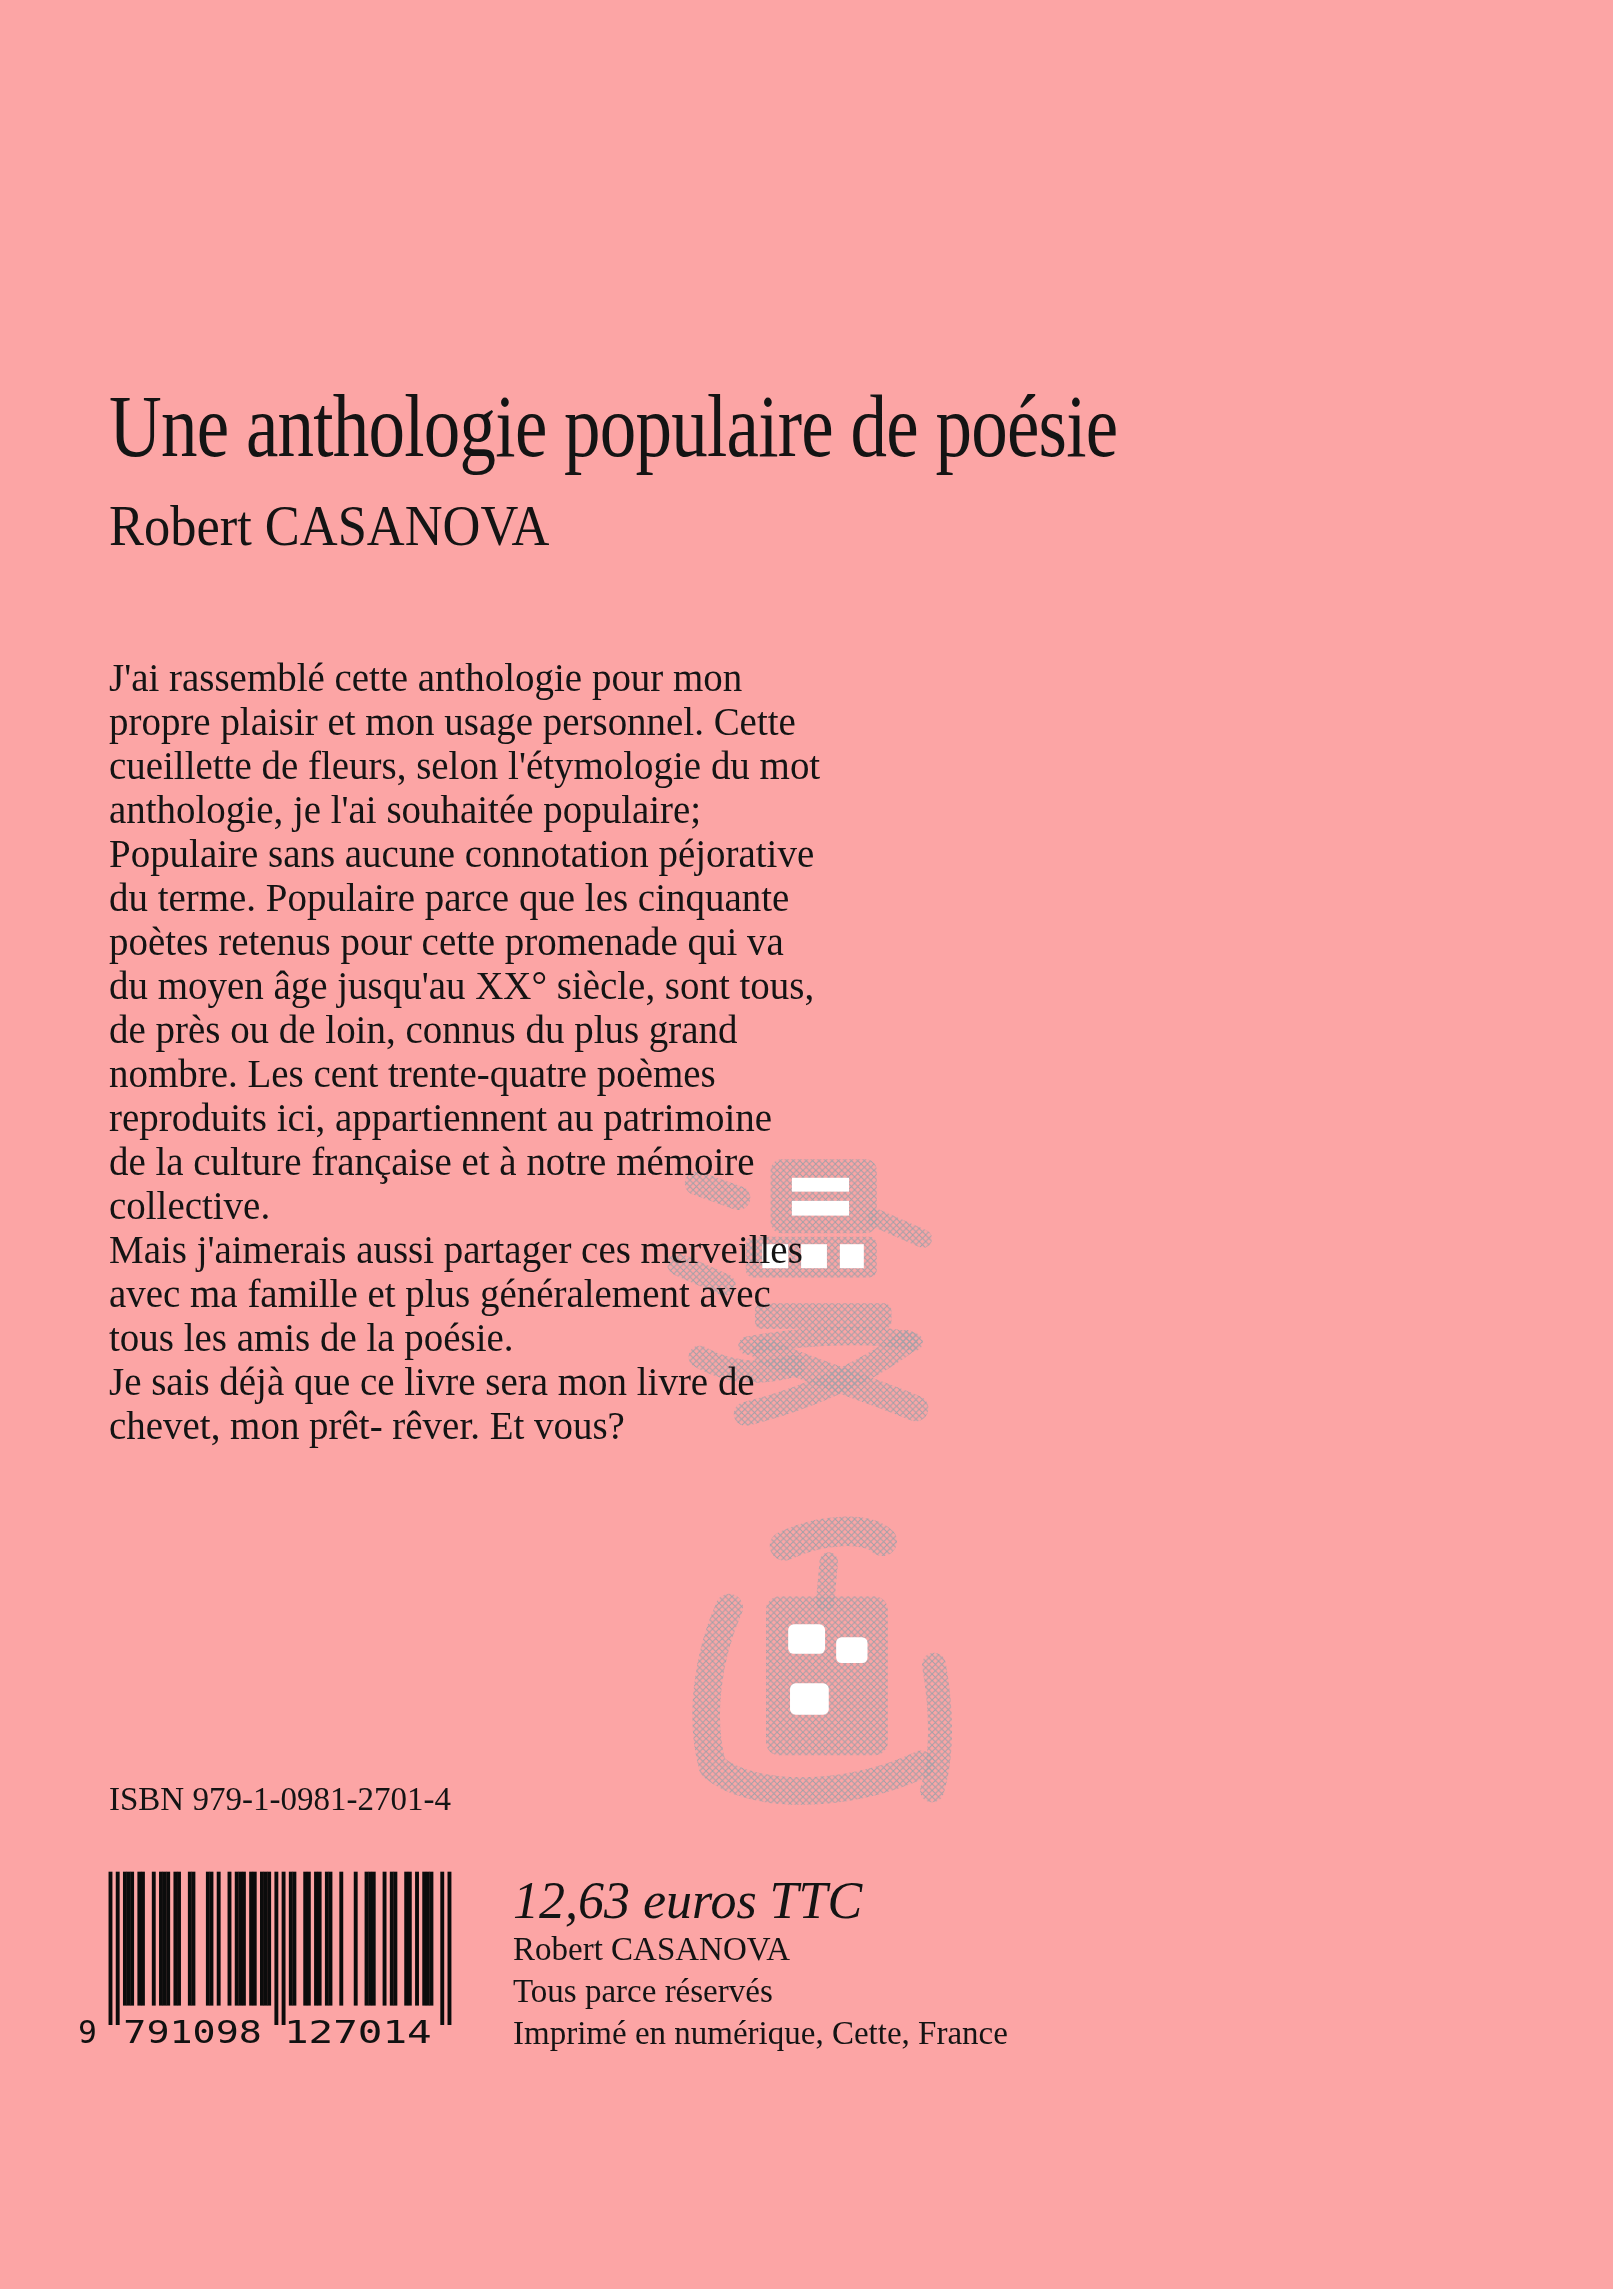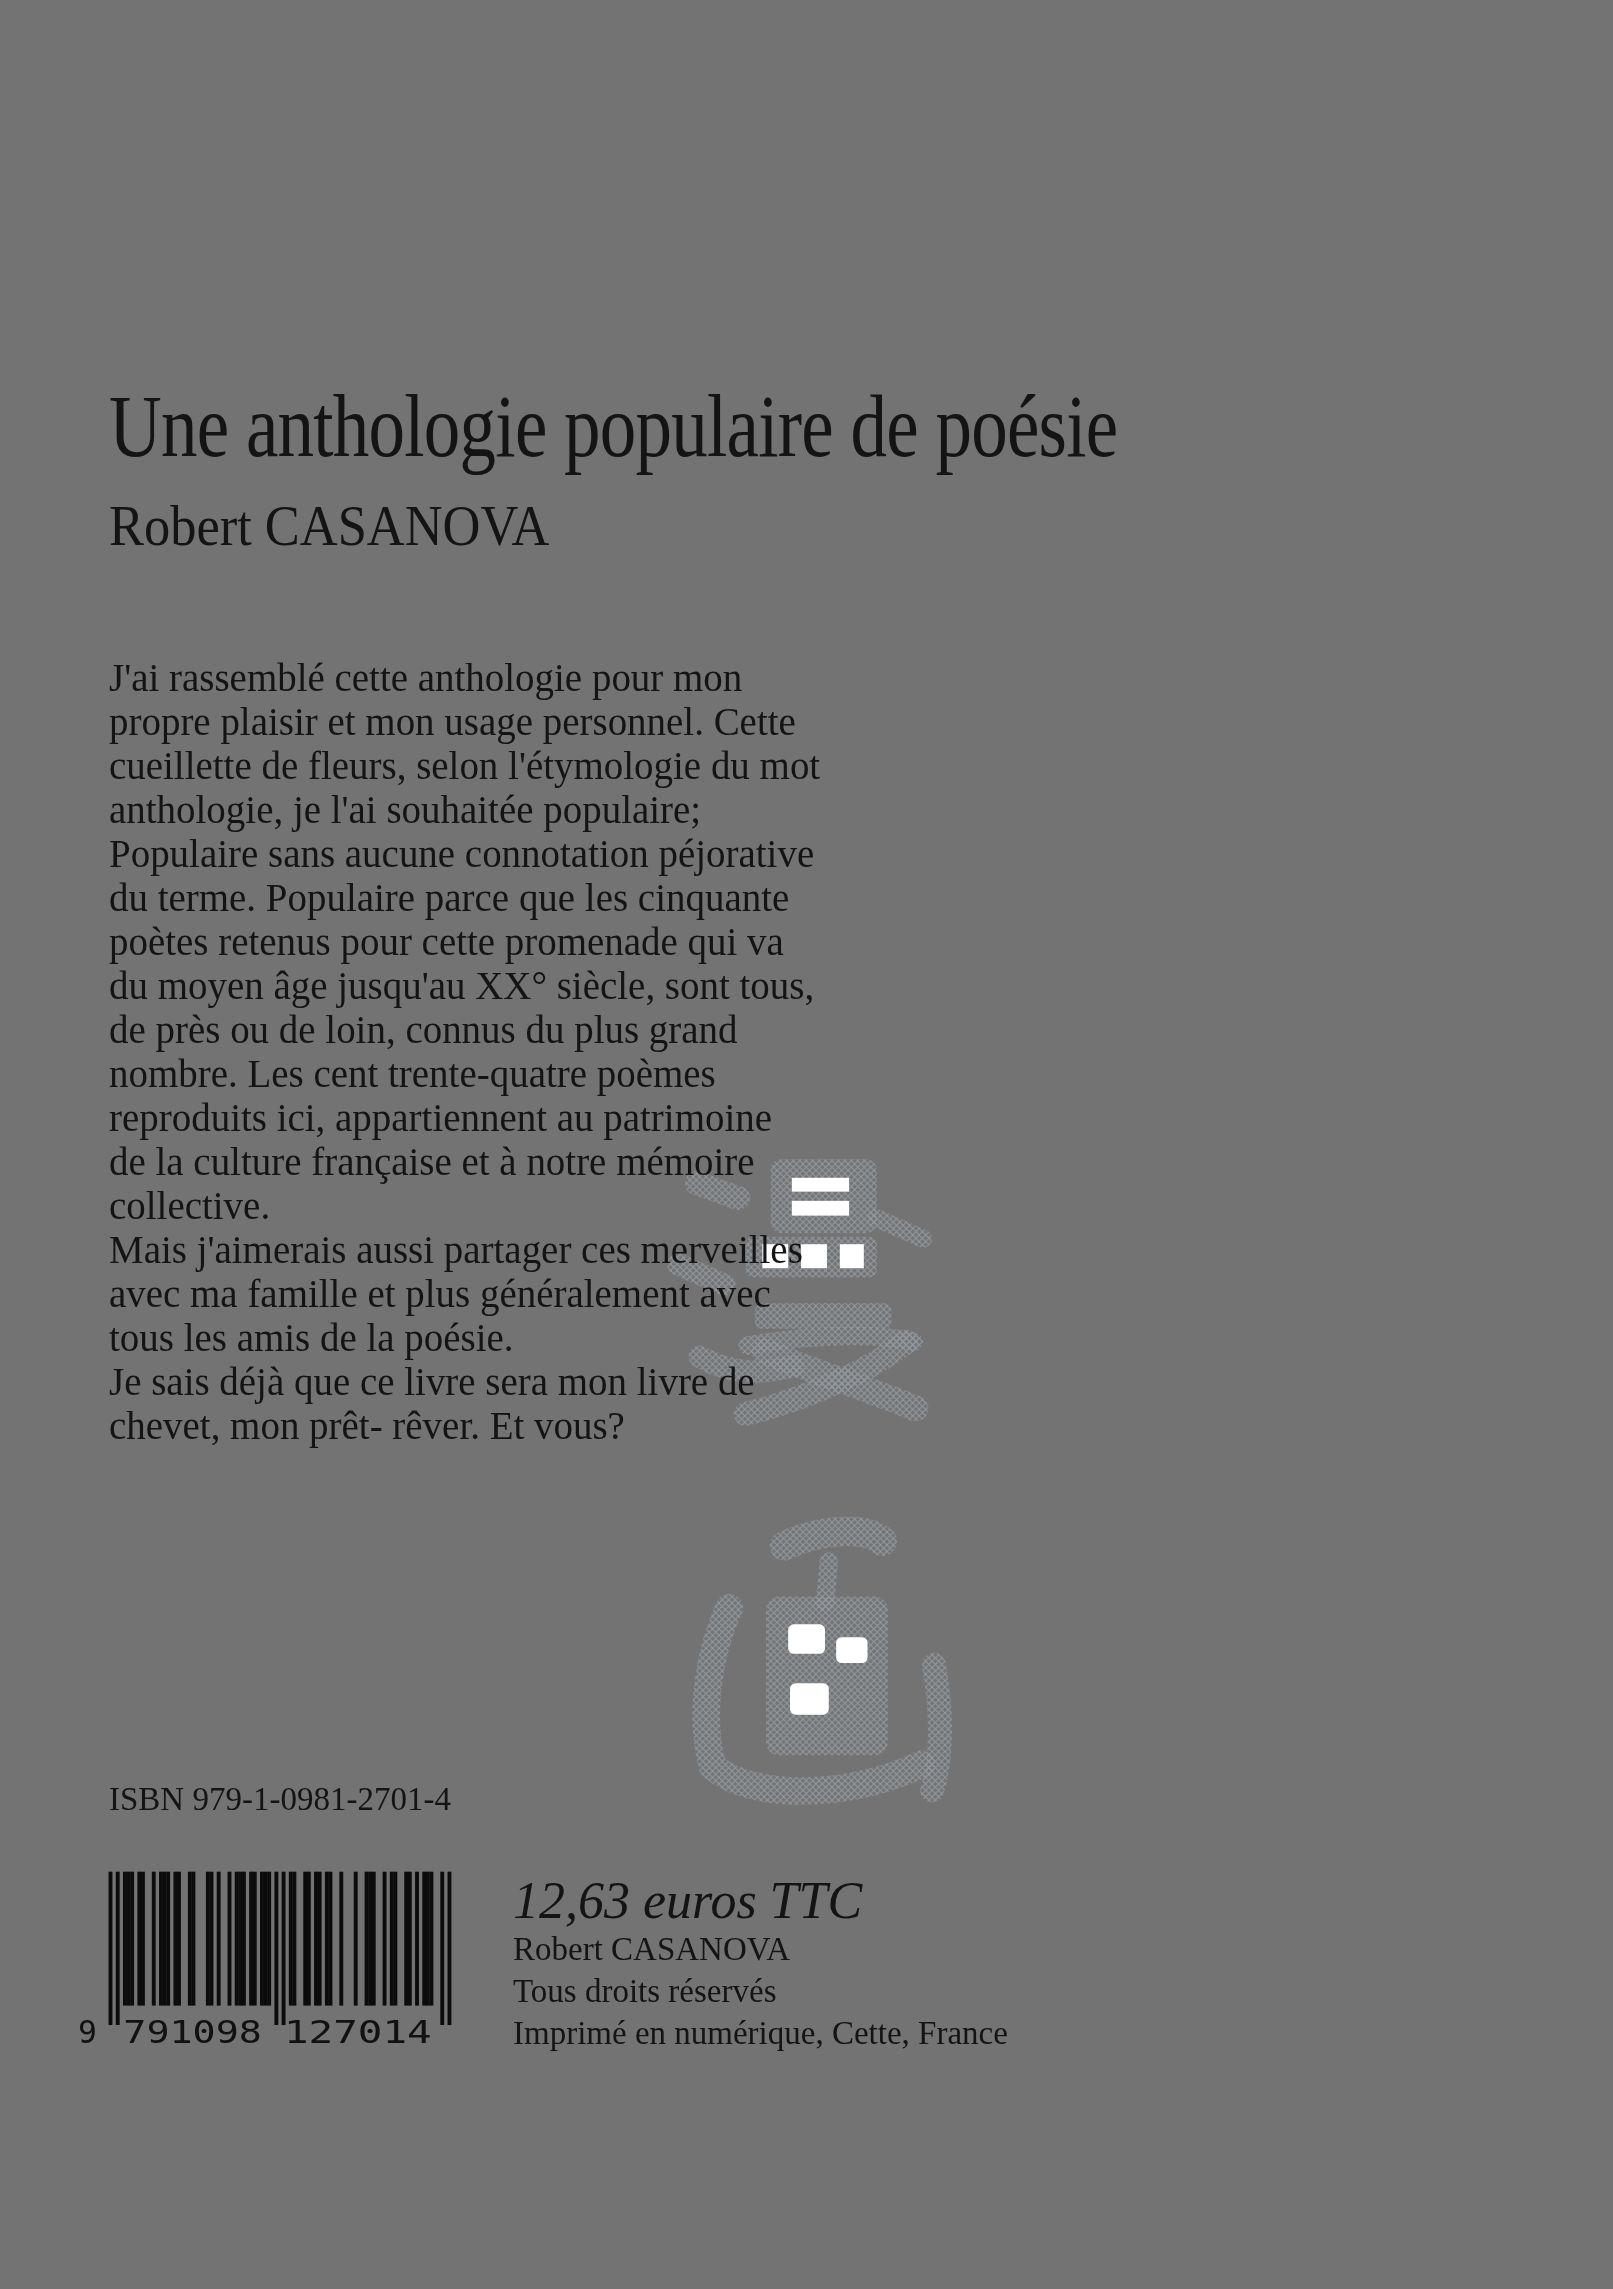--- a/index.html
+++ b/index.html
@@ -1,20 +1,20 @@
 <!DOCTYPE html>
 <html style="font-size:14.8px"><head>
 <meta charset="utf-8">
 <style>
   html, body { margin: 0; padding: 0; background: #e8e8e8; }
   .page {
     position: relative;
     width: 1613px;
     height: 2290px;
-    background: #737373;
+    background: #fca5a5;
     overflow: hidden;
     font-family: "Liberation Serif", "DejaVu Serif", serif;
     color: #141414;
   }
   .title {
     position: absolute;
     left: 109px; top: 382px;
     margin: 0;
     font-size: 89px;
     font-weight: normal;
@@ -212,18 +212,18 @@
         <rect x="367.07" y="0" width="4.21" height="166" fill="#0c0c0c"></rect>
       </g>
     <text class="bc-digit" x="0" y="190">9</text>
     <text class="bc-digit" x="49" y="190" textLength="150" lengthAdjust="spacingAndGlyphs">791098</text>
     <text class="bc-digit" x="223" y="190" textLength="160" lengthAdjust="spacingAndGlyphs">127014</text>
   </svg>
 
   <div class="priceblock">
     <div class="price">12,63 euros TTC</div>
     <div class="pub-line">Robert CASANOVA</div>
-    <div class="pub-line">Tous droits réservés</div>
+    <div class="pub-line">Tous parce réservés</div>
     <div class="pub-line">Imprimé en numérique, Cette, France</div>
   </div>
 
 </div>
 
 
 </body></html>

